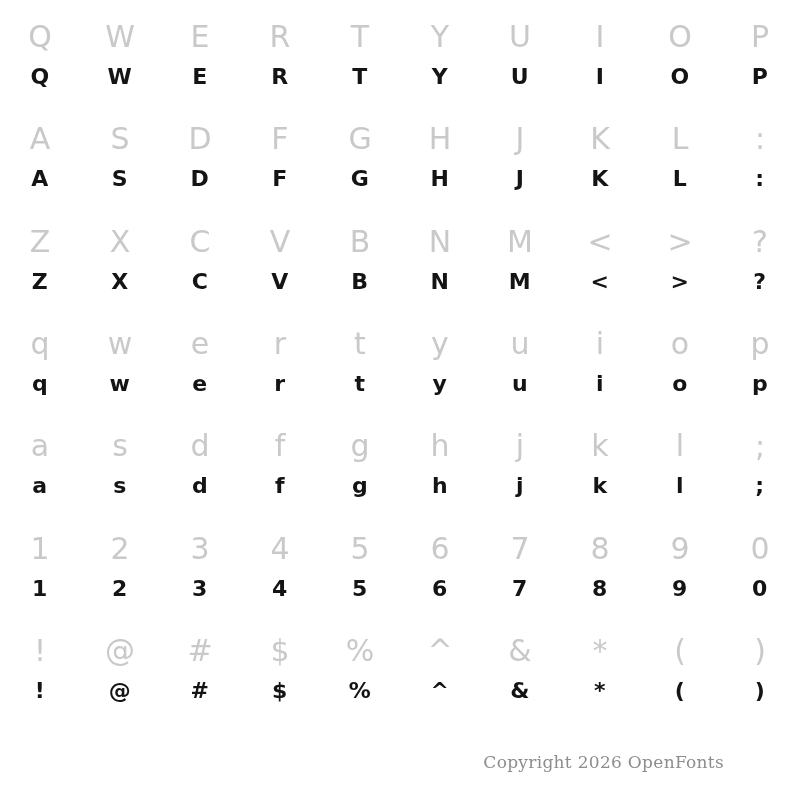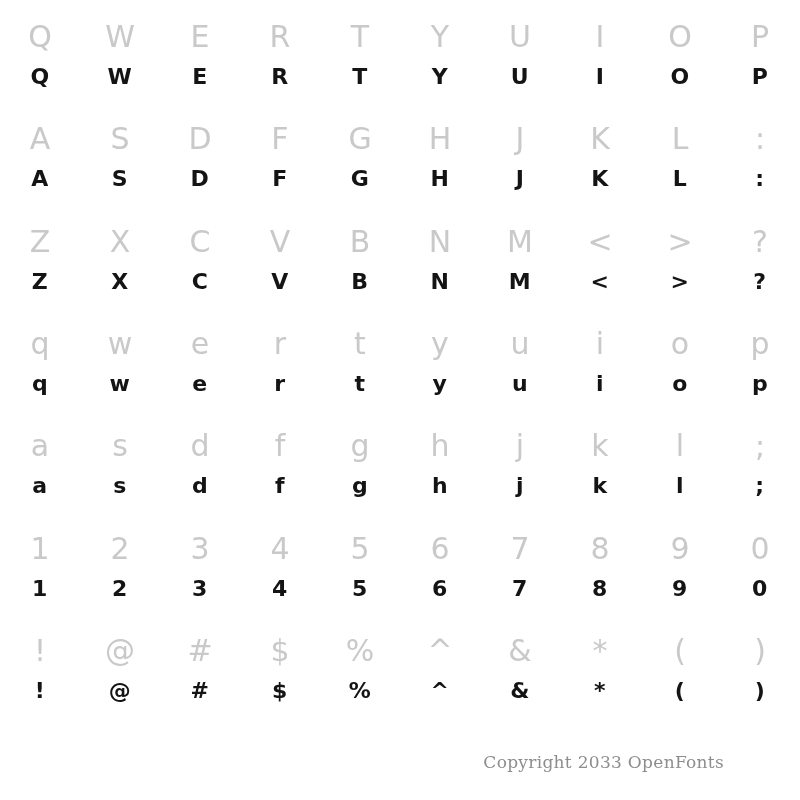--- a/index.html
+++ b/index.html
@@ -263,15 +263,15 @@
         <div class="cell">^</div>
         <div class="cell">&amp;</div>
         <div class="cell">*</div>
         <div class="cell">(</div>
         <div class="cell">)</div>
       </div>
     </div>
 
   </div>
 
-  <div class="footer">Copyright 2033 OpenFonts</div>
+  <div class="footer">Copyright 2026 OpenFonts</div>
 
 </div>
 
 </body></html>

